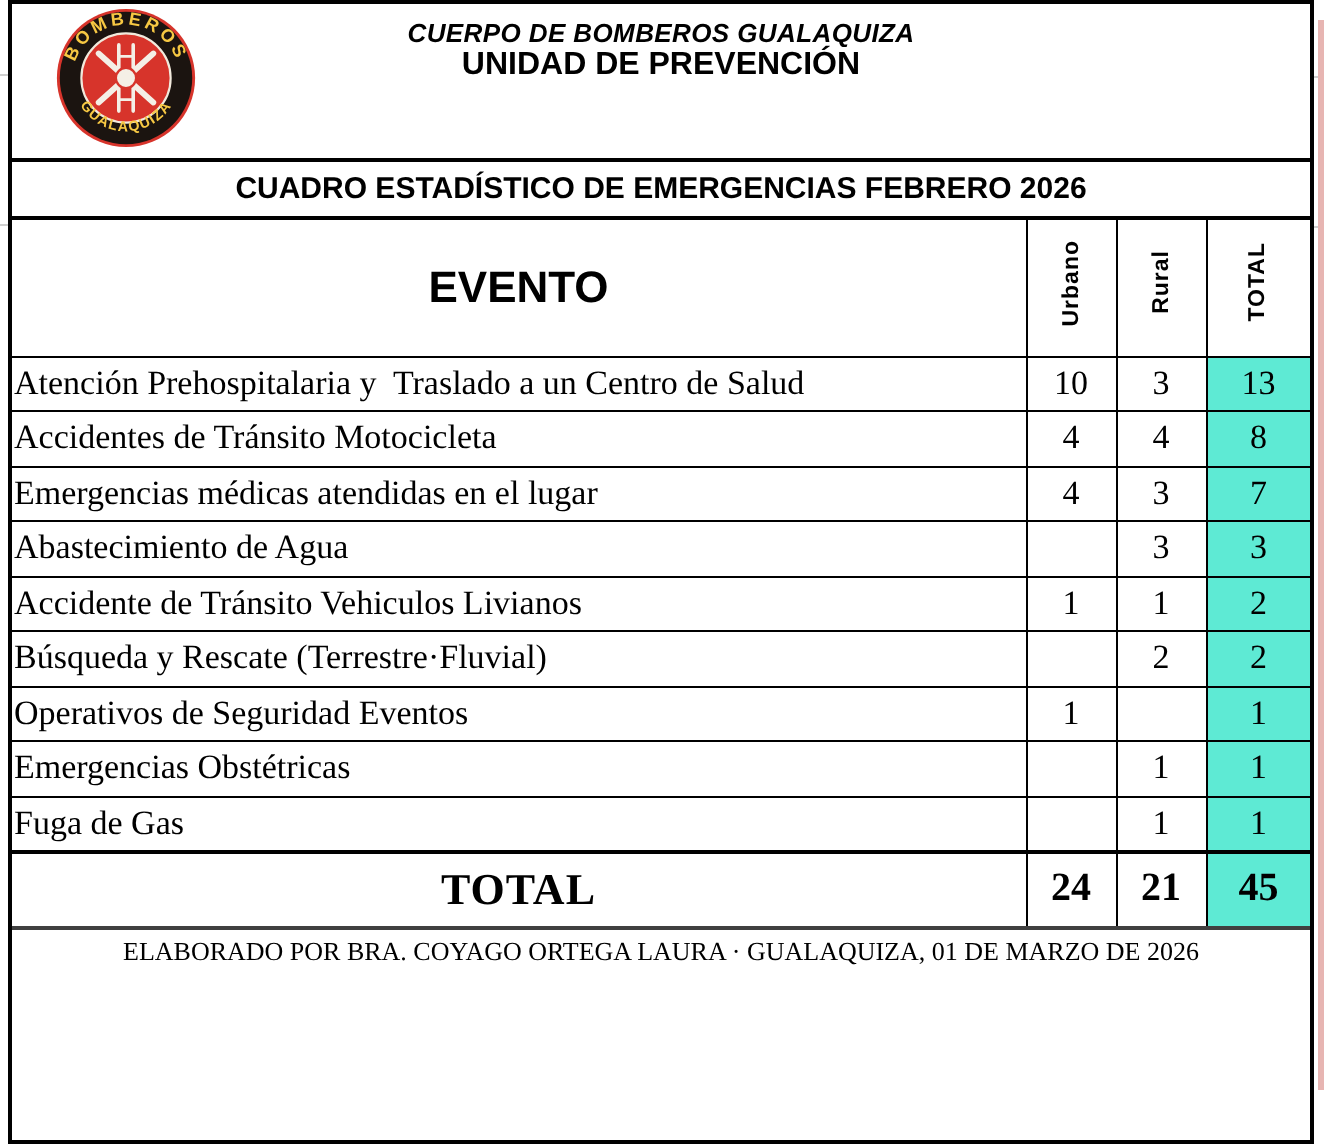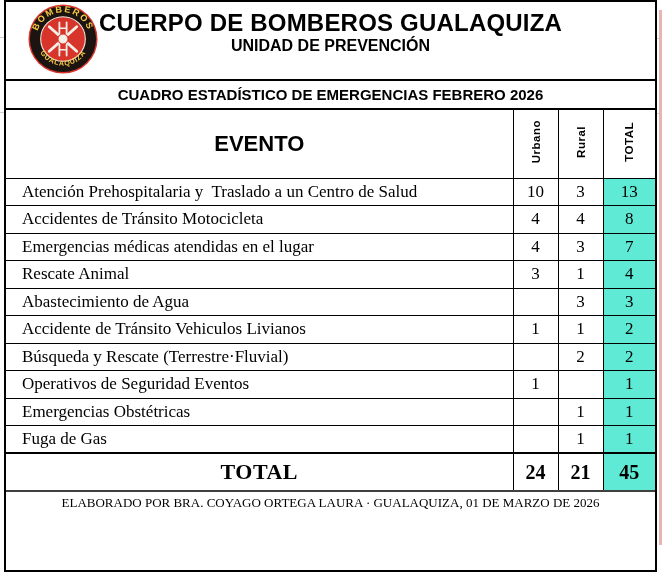--- a/index.html
+++ b/index.html
@@ -21,22 +21,23 @@
     width: 653px; height: 572px;
     border: 2px solid #000;
     background: #fff;
   }
 
   
   .doc-header { position: relative; height: 77px; }
   .logo { position: absolute; left: 18px; top: 1px; width: 78px; height: 72px; }
   .titles { position: absolute; left: 0; top: 0; width: 100%; text-align: center; }
   .org-title {
-    margin-top: 7px; font-size: 24px; font-weight: bold; letter-spacing: 0.2px;
+    margin-top: 7px; font-size: 13px; font-weight: bold; letter-spacing: 0.2px;
     font-family: "Liberation Sans", sans-serif;
+    font-style: italic;
   }
   .unit-title { font-size: 16px; font-weight: bold; }
 
   
   .caption-row {
     height: 31px; border-top: 2px solid #000; border-bottom: 2px solid #000;
     line-height: 27px; text-align: center;
     font-size: 15px; font-weight: bold;
   }
 
@@ -57,21 +58,21 @@
     display: inline-block;
     writing-mode: vertical-rl; transform: rotate(180deg);
     font-size: 11.5px; font-weight: bold; letter-spacing: 0.5px;
     font-family: "Liberation Sans", sans-serif;
   }
   .pink { background: #5eead4; }
 
   tbody tr { height: 27.5px; }
   td.event-cell {
     font-family: "Liberation Serif", serif; font-size: 17px;
-    padding-left: 16px; white-space: pre-wrap; overflow: hidden;
+    padding-left: 1px; white-space: pre-wrap; overflow: hidden;
   }
   td.num-cell {
     font-family: "Liberation Serif", serif; font-size: 17px; text-align: center;
   }
 
   tr.total-row { height: 37px; }
   tr.total-row td { border-top: 2px solid #000; border-bottom: none; }
   td.total-label {
     font-family: "Liberation Serif", serif; font-size: 22px; font-weight: bold;
     text-align: center; letter-spacing: 0.5px;
@@ -161,26 +162,20 @@
         <td class="num-cell">4</td>
         <td class="num-cell pink">8</td>
       </tr>
       <tr>
         <td class="event-cell">Emergencias médicas atendidas en el lugar</td>
         <td class="num-cell">4</td>
         <td class="num-cell">3</td>
         <td class="num-cell pink">7</td>
       </tr>
       <tr>
-        <td class="event-cell">Rescate Animal</td>
-        <td class="num-cell">3</td>
-        <td class="num-cell">1</td>
-        <td class="num-cell pink">4</td>
-      </tr>
-      <tr>
         <td class="event-cell">Abastecimiento de Agua</td>
         <td class="num-cell"></td>
         <td class="num-cell">3</td>
         <td class="num-cell pink">3</td>
       </tr>
       <tr>
         <td class="event-cell">Accidente de Tránsito Vehiculos Livianos</td>
         <td class="num-cell">1</td>
         <td class="num-cell">1</td>
         <td class="num-cell pink">2</td>

